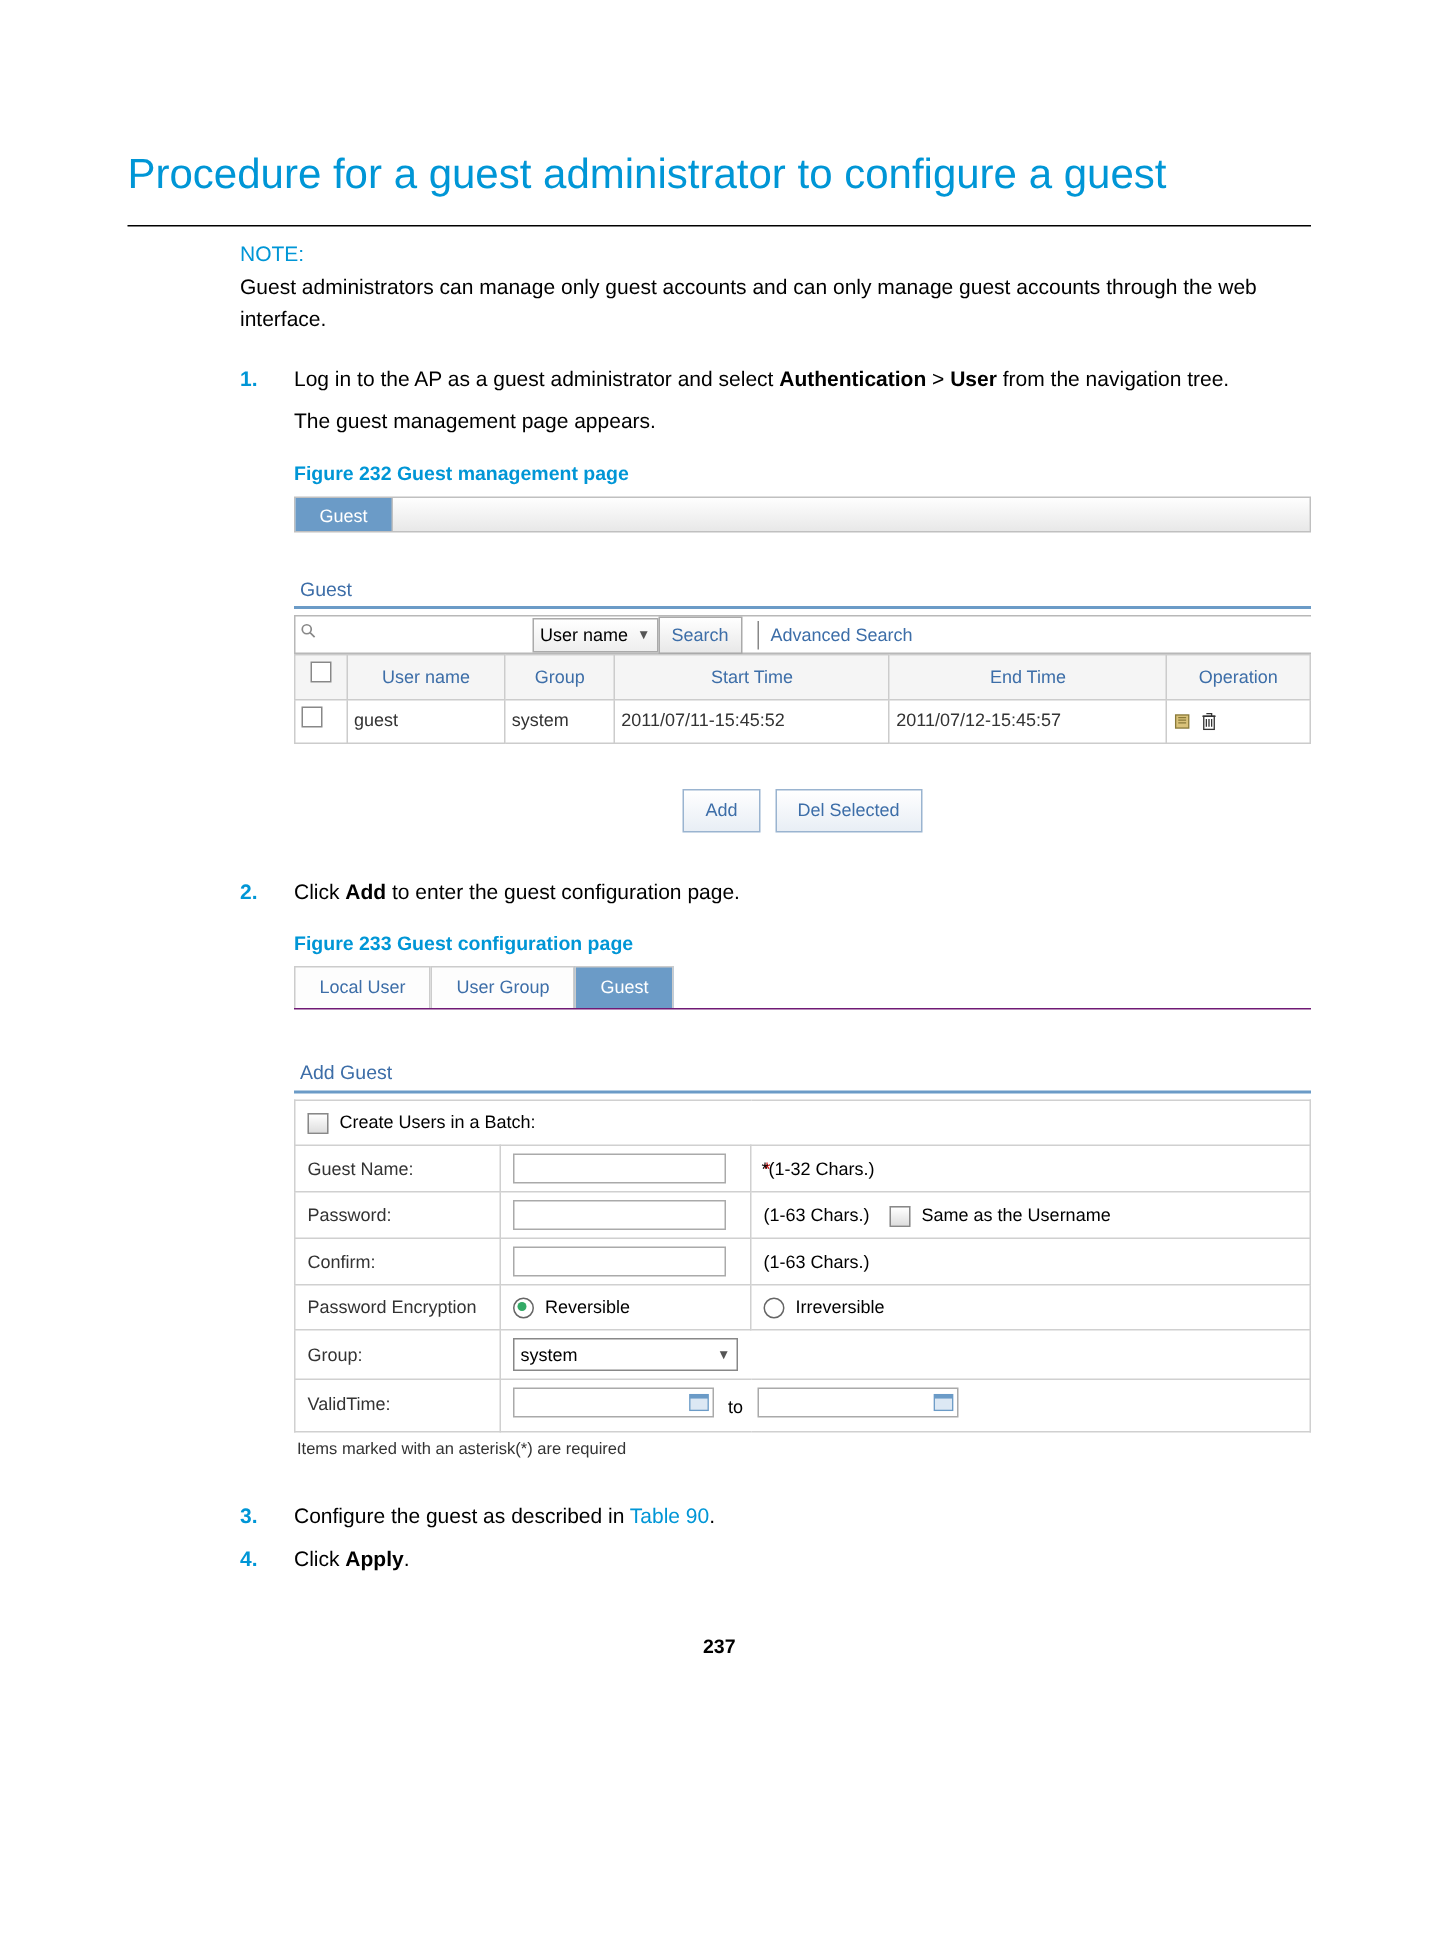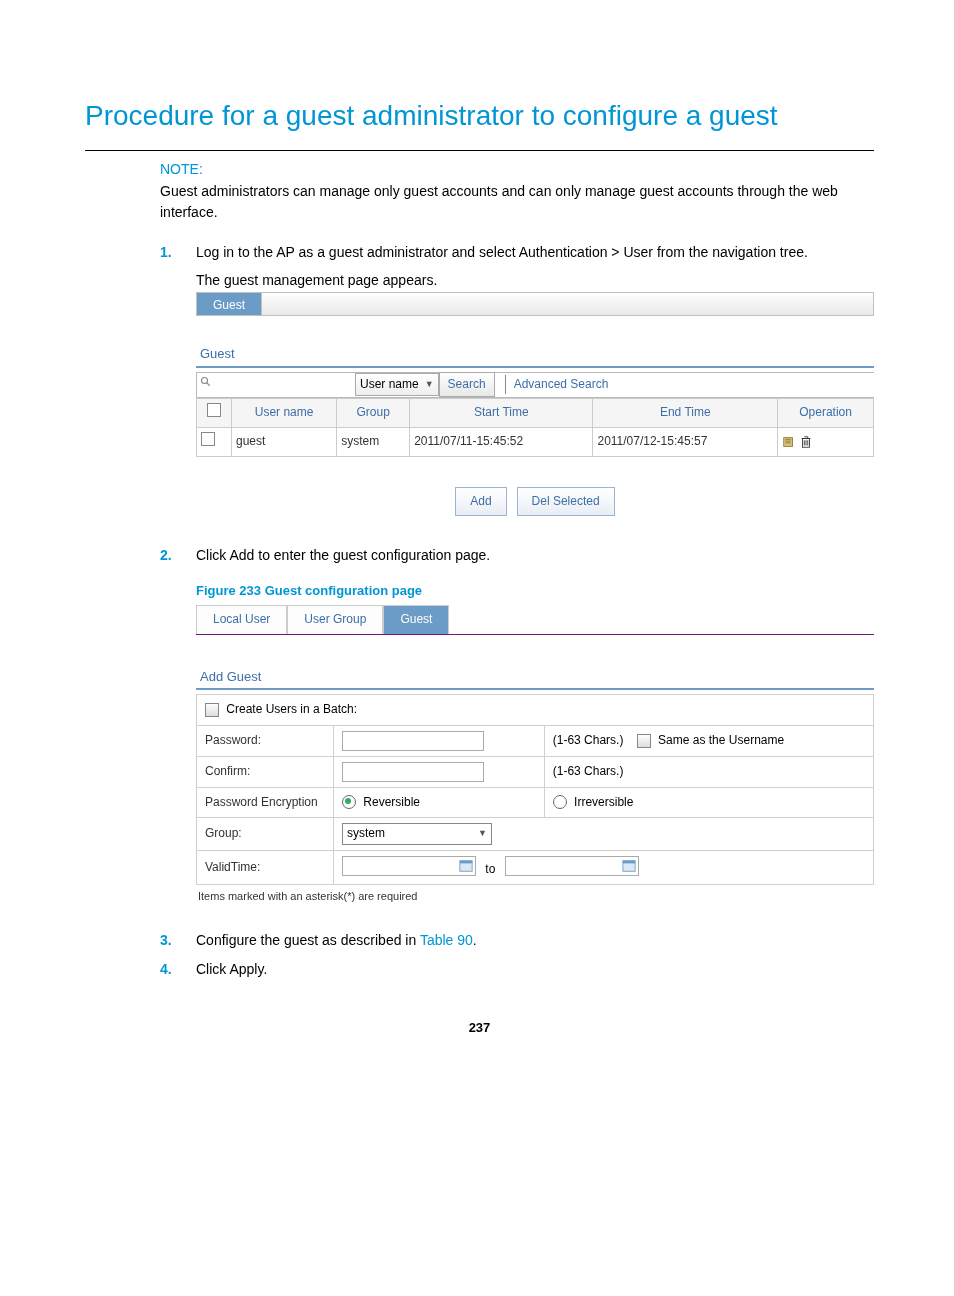--- a/index.html
+++ b/index.html
@@ -55,21 +55,21 @@
     left: 0;
     color: #0096d6;
     font-weight: bold;
   }
   .fig-caption {
     color: #0096d6;
     font-weight: bold;
     font-size: 13px;
     margin: 14px 0 4px 0;
   }
-  .bold { font-weight: normal; }
+  .bold { font-weight: bold; }
   .link { color: #0096d6; }
   .page-num {
     text-align: center;
     font-size: 13px;
     margin-top: 40px;
     font-weight: bold;
   }
 
   
   .fig232 {
@@ -271,20 +271,21 @@
 <div class="content">
 
   <div class="note-label">NOTE:</div>
   <div class="note-text">Guest administrators can manage only guest accounts and can only manage guest accounts through the web interface.</div>
 
   <ol class="steps">
     <li>
       <span>Log in to the AP as a guest administrator and select </span><span class="bold">Authentication</span><span> &gt; </span><span class="bold">User</span><span> from the navigation tree.</span>
       <div style="margin-top:6px">The guest management page appears.</div>
 
+      <div class="fig-caption">Figure 232 Guest management page</div>
 
       
       <div class="fig232">
         <div class="tabbar232">
           <div class="tab232">Guest</div>
         </div>
 
         <div class="section-title232">Guest</div>
         <div class="blueline"></div>
 
@@ -366,20 +367,27 @@
         <div class="section-title233">Add Guest</div>
         <div class="blueline"></div>
 
         <table class="form233">
           <tbody>
               <tr>
             <td colspan="3">
               <span style="display:inline-block;width:12px;height:12px;border:1px solid #888;background:linear-gradient(#fff,#ddd);vertical-align:middle;margin-right:4px"></span>
               <span>Create Users in a Batch:</span>
             </td>
+          </tr>
+          <tr>
+            <td class="lbl">Guest Name:</td>
+            <td style="width:150px">
+                  <div class="inp"></div>
+                </td>
+            <td><span style="color:#c00">*</span><span style="margin-left:-6px">*(1-32 Chars.)</span></td>
           </tr>
           <tr>
             <td class="lbl">Password:</td>
             <td>
                   <div class="inp"></div>
                 </td>
             <td>
               <span>(1-63 Chars.)</span>
               &nbsp;&nbsp;
               <span style="display:inline-block;width:12px;height:12px;border:1px solid #888;background:linear-gradient(#fff,#ddd);vertical-align:middle;margin-right:4px"></span>

